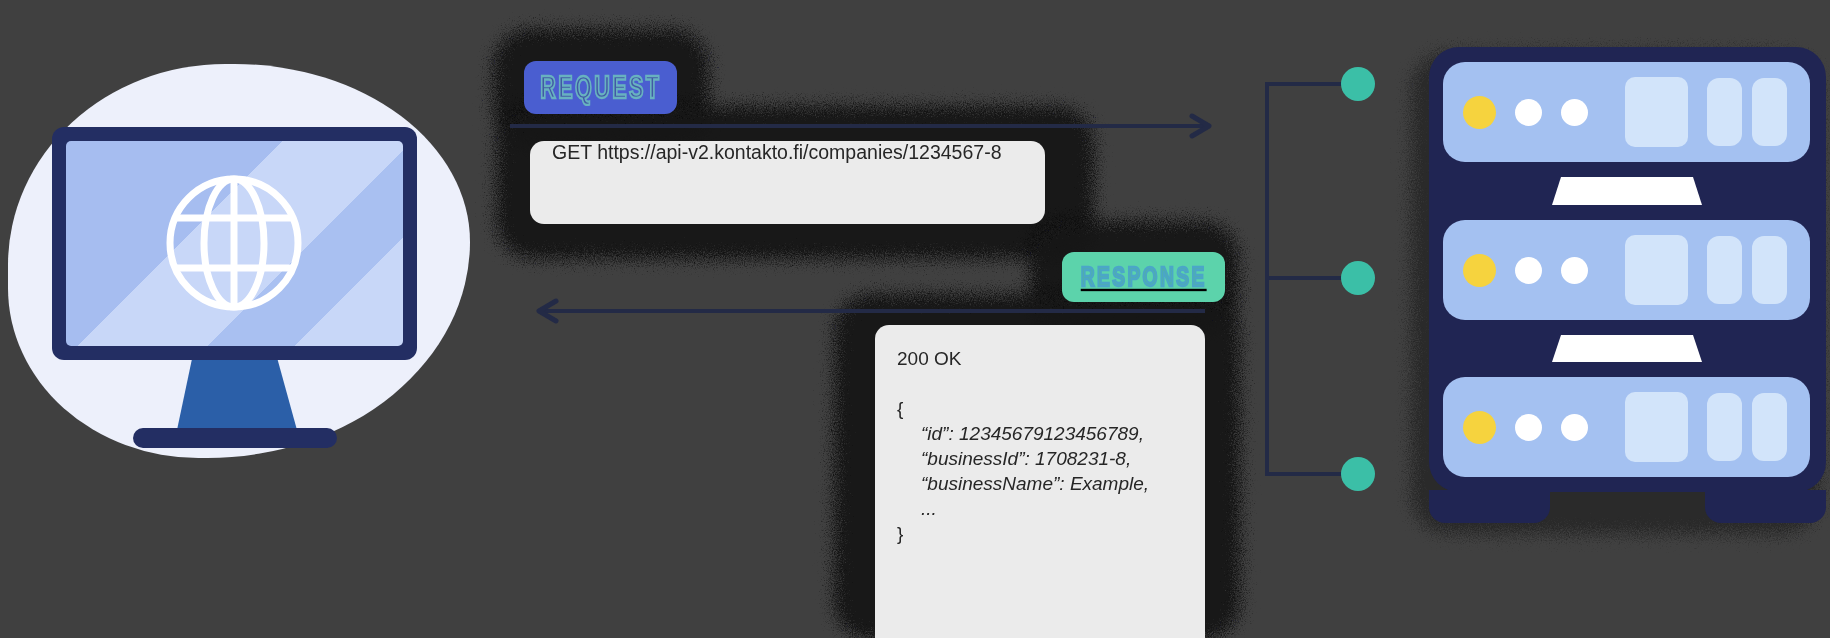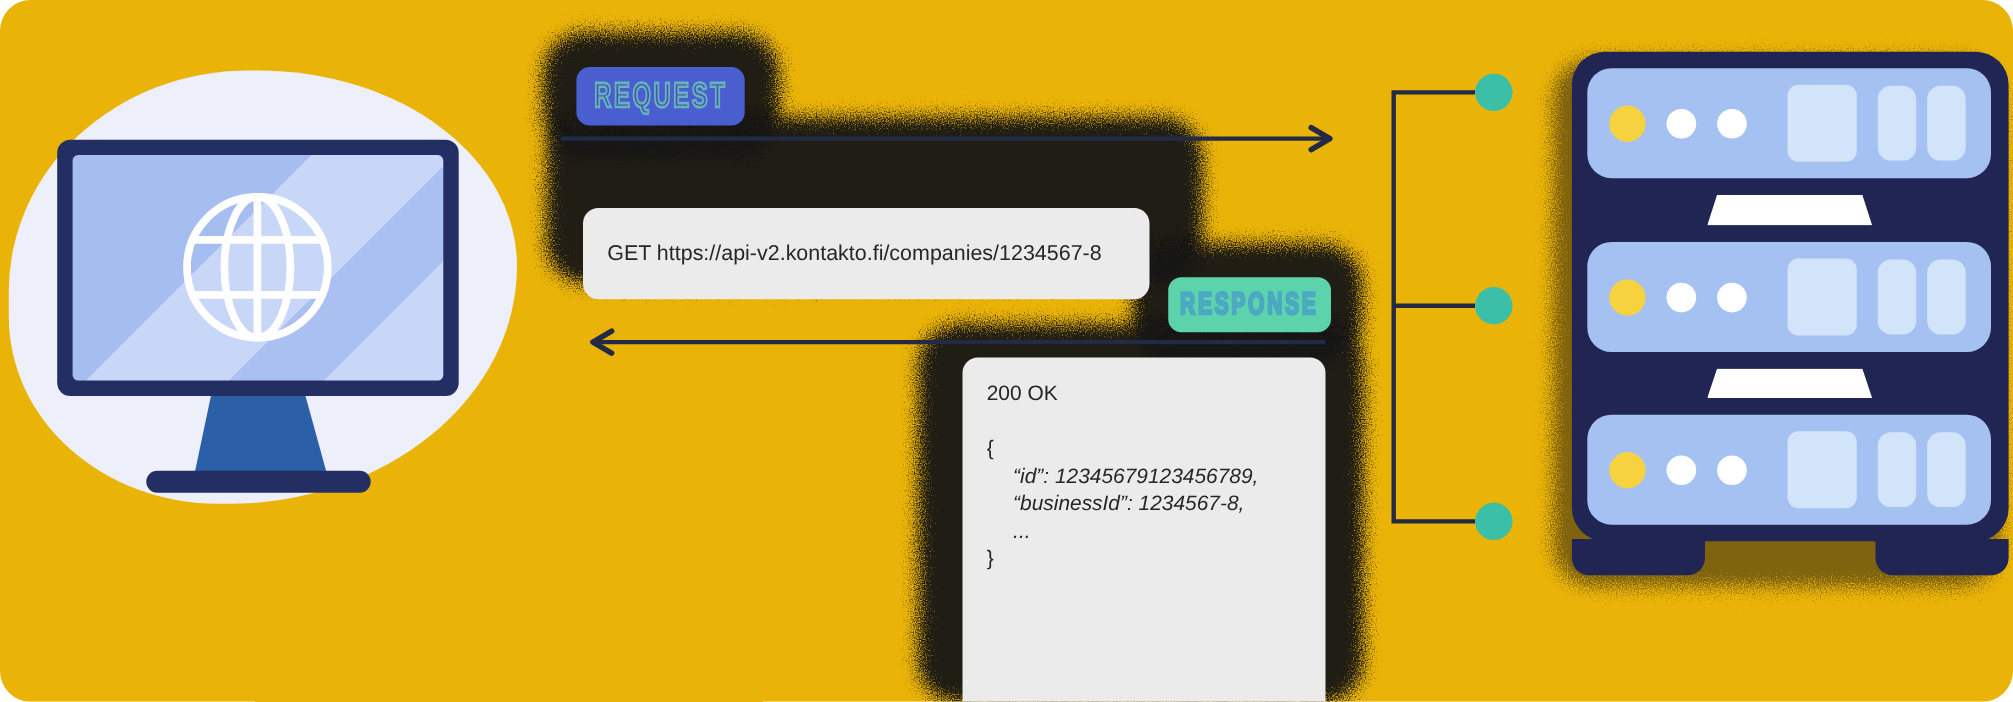--- a/index.html
+++ b/index.html
@@ -1,20 +1,19 @@
 <!DOCTYPE html>
 <html><head>
 <meta charset="utf-8">
 <style>
   html,body { margin:0; padding:0; background:#ffffff; }
   #canvas {
     position:relative; width:1830px; height:638px;
-    background:#eab308; overflow:hidden;
+    background:#404040; overflow:hidden;
     font-family:"Liberation Sans", sans-serif;
-    border-radius:28px;
   }
   .abs { position:absolute; }
 
   
   .spray {
     position:absolute; background:#141418; border-radius:34px;
     filter:url(#sprayF); opacity:.95; z-index:2;
   }
   .spray.soft { opacity:.5; }
 
@@ -47,35 +46,34 @@
     left:133px; top:428px; width:204px; height:20px; z-index:2;
     background:#232e63; border-radius:10px;
   }
 
   
   .pill {
     z-index:4; display:flex; align-items:center; justify-content:center;
     border-radius:12px;
   }
   .pill-request  { left:524px; top:61px;  width:153px; height:53px; background:#4a5ed0; }
-  .pill-response { left:1062px; top:252px; width:148px; height:50px; background:#5cd3ab; }
+  .pill-response { left:1062px; top:252px; width:163px; height:50px; background:#5cd3ab;text-decoration:underline; }
   .stencil {
     font-weight:700; letter-spacing:3px;
     transform:scaleX(.8) scaleY(1.18);
     font-size:27px; line-height:1;
   }
   .stencil-request  { color:rgba(60,85,130,.55); -webkit-text-stroke:2px #68b2c0; }
   .stencil-response { font-size:24px; color:rgba(70,150,175,.6); -webkit-text-stroke:2px #4ba6c8; }
 
   .gray-box { z-index:4; background:#ebebeb; border-radius:14px; color:#262626; }
   .request-box {
     left:530px; top:141px; width:515px; height:83px;
-    display:flex; align-items:center; padding-left:22px; box-sizing:border-box;
+    display:flex; padding-left:22px; box-sizing:border-box;
     font-size:19.5px;
-    margin-top:48px;
   }
   .response-box {
     left:875px; top:325px; width:330px; height:369px;
     padding:21px 18px 0 22px; box-sizing:border-box;
     font-size:19px; line-height:25px;
   }
   .code-line { white-space:pre; }
   .code-line.gap { margin-top:25px; }
   .code-line.ind { padding-left:24px;font-style:italic; }
 
@@ -175,21 +173,22 @@
     <span>GET https://api-v2.kontakto.fi/companies/1234567-8</span>
   </div>
 
   <div class="abs pill pill-response">
     <span class="stencil stencil-response">RESPONSE</span>
   </div>
   <div class="abs gray-box response-box">
     <div class="code-line">200 OK</div>
     <div class="code-line gap">{</div>
     <div class="code-line ind">“id”: 12345679123456789,</div>
-    <div class="code-line ind">“businessId”: 1234567-8,</div>
+    <div class="code-line ind">“businessId”: 1708231-8,</div>
+    <div class="code-line ind">“businessName”: Example,</div>
     <div class="code-line ind">...</div>
     <div class="code-line">}</div>
   </div>
 
   <div class="abs servers">
     <div class="srv-body"></div>
     <div class="srv-notch n1"></div>
     <div class="srv-notch n2"></div>
     <div class="srv-leg left"></div>
     <div class="srv-leg right"></div>

